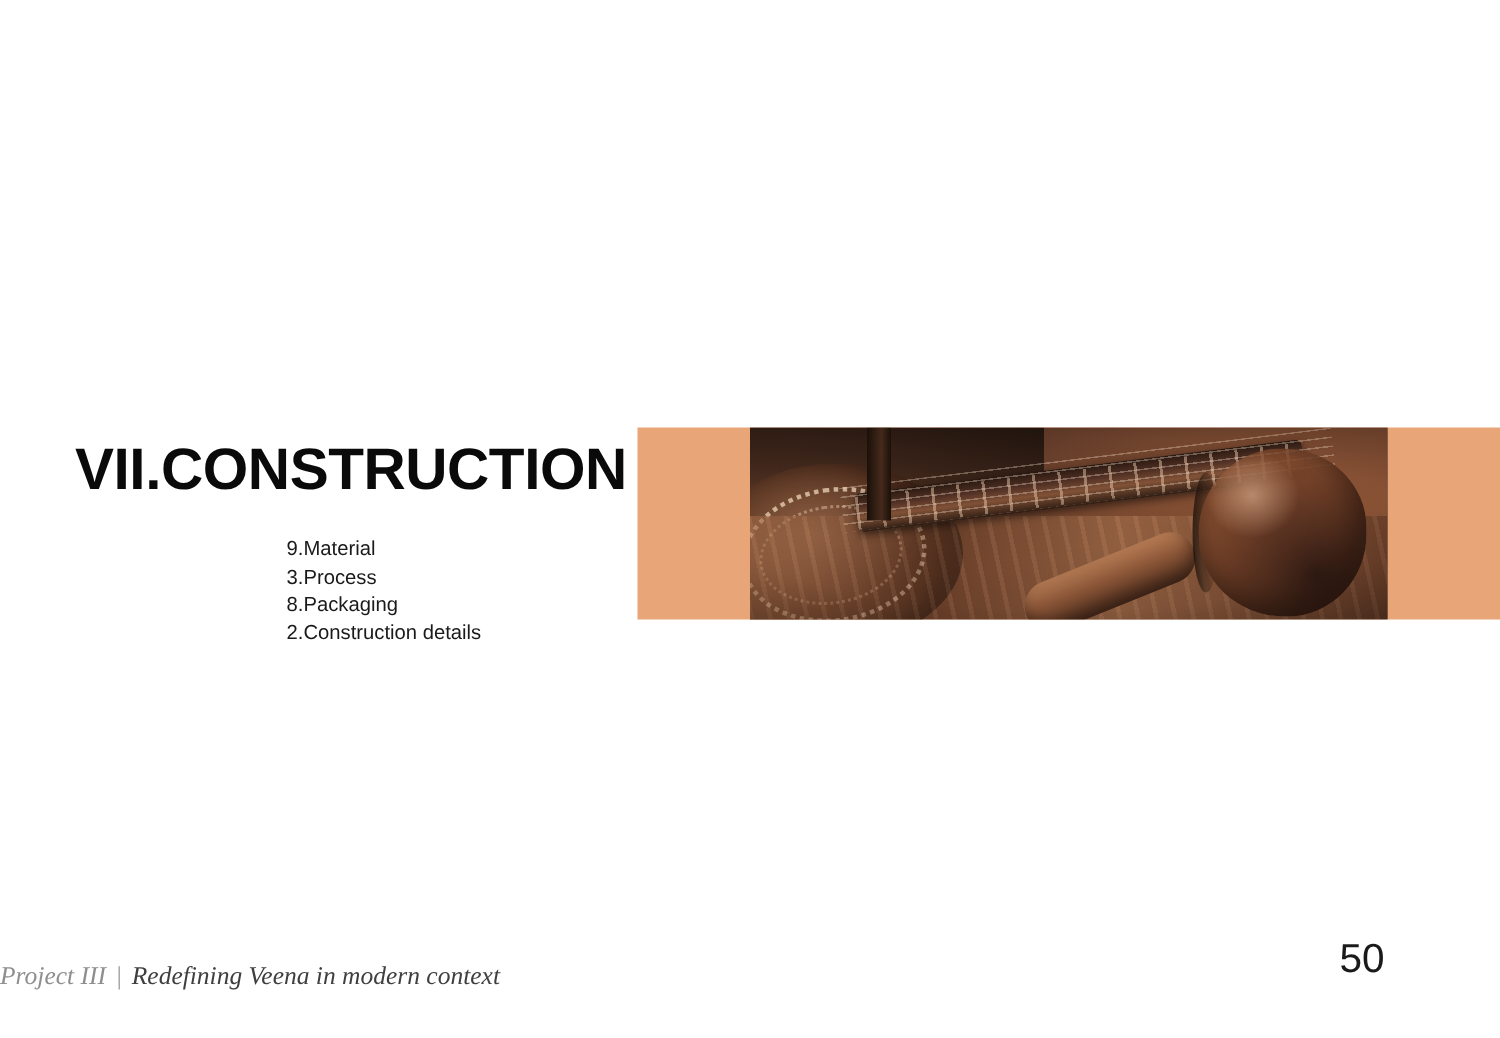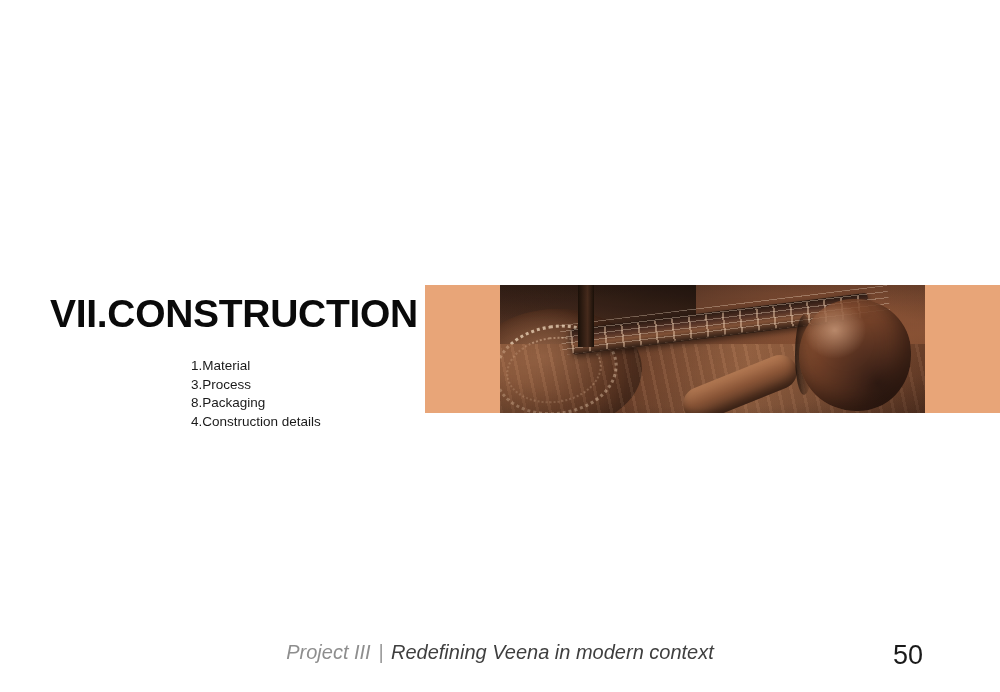--- a/index.html
+++ b/index.html
@@ -224,52 +224,52 @@
     background: linear-gradient(180deg, rgba(170,100,60,0.12), rgba(90,50,30,0.18));
     mix-blend-mode: multiply;
   }
 
   
   #footer {
     position: absolute;
     left: 0;
     top: 641px;
     width: 1000px;
-    text-align: center;
-    font-family: Liberation Sans, sans-serif;
+    text-align: left;
+    font-family: Liberation Serif, serif;
     font-style: italic;
-    font-size: 20px;
+    font-size: 17px;
     color: #6f6f6f;
     white-space: nowrap;
   }
   #footer .project-label { color: #8e8e8e; }
   #footer .divider { color: #9a9a9a; margin: 0 2px; }
   #footer .subtitle { color: #3f3f3f; }
 
   #page-number {
     position: absolute;
     left: 893px;
-    top: 640px;
+    top: 624px;
     font-family: "Liberation Sans", sans-serif;
     font-size: 27px;
     color: #1a1a1a;
   }
 </style>
 </head>
 <body>
 
 <div id="slide">
 
   <div id="section-title">VII.CONSTRUCTION</div>
 
   <div id="toc-list">
-    <div class="toc-item">1.Material</div>
+    <div class="toc-item">9.Material</div>
     <div class="toc-item">3.Process</div>
     <div class="toc-item">8.Packaging</div>
-    <div class="toc-item">4.Construction details</div>
+    <div class="toc-item">2.Construction details</div>
   </div>
 
   <div id="image-band">
     <div id="band-photo">
       <div class="photo-base"></div>
       <div class="photo-dark-top"></div>
       <div class="soundboard"></div>
       <div class="inlay-dots"></div>
       <div class="inlay-dots2"></div>
       <div class="drapery"></div>

